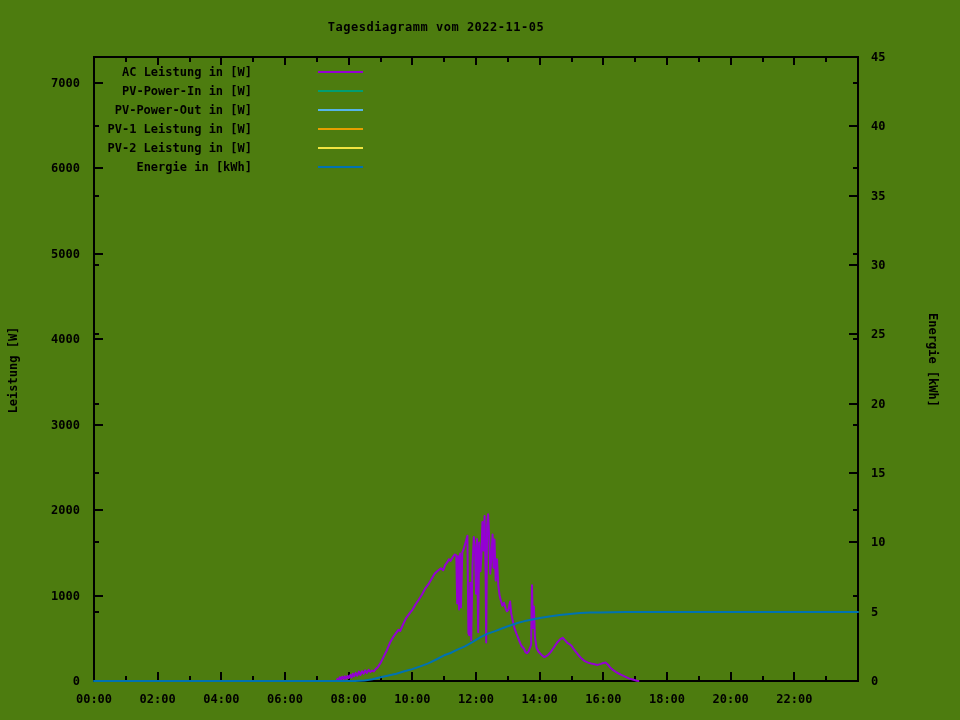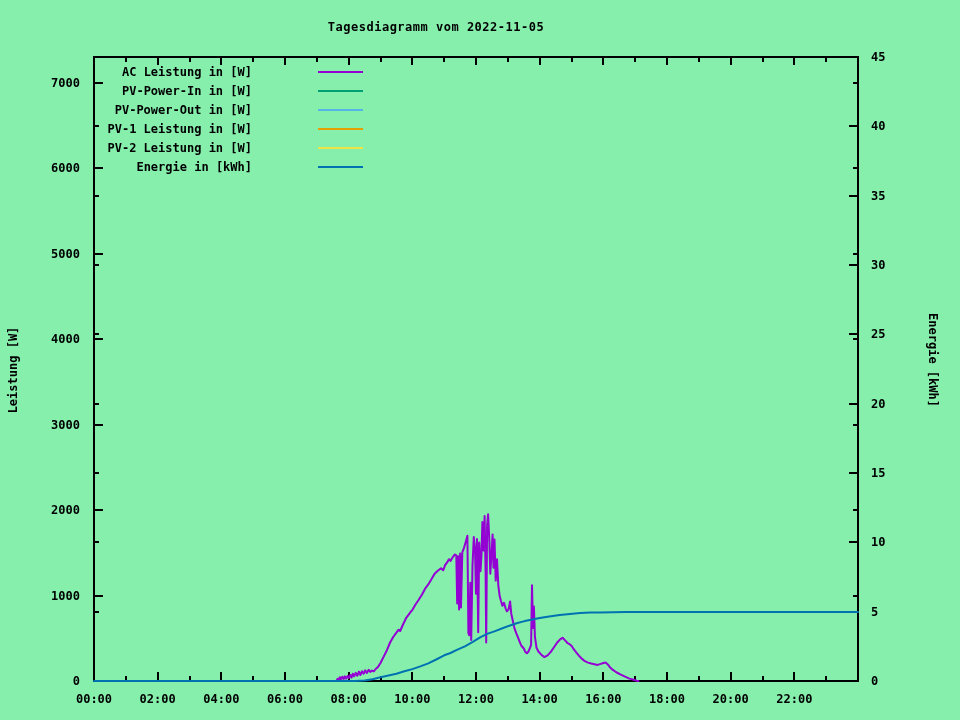--- a/index.html
+++ b/index.html
@@ -1,16 +1,16 @@
 <!DOCTYPE html>
 <html><head>
 <meta charset="utf-8">
 <style>
   html,body{margin:0;padding:0;background:#ffffff;}
-  .stage{position:relative;width:960px;height:720px;background:#86efac;overflow:hidden;
+  .stage{position:relative;width:960px;height:720px;background:#4d7c0f;overflow:hidden;
          font-family:"DejaVu Sans Mono", monospace;color:#000;}
   .title{position:absolute;top:20px;left:0;width:872px;text-align:center;
          font-size:12px;font-weight:bold;letter-spacing:0.5px;}
   .ylabel{position:absolute;left:-86px;top:362px;width:200px;height:16px;text-align:center;
           font-size:12px;font-weight:bold;transform:rotate(-90deg);}
   .y2label{position:absolute;left:832px;top:352px;width:200px;height:16px;text-align:center;
            font-size:12px;font-weight:bold;transform:rotate(90deg);}
   svg{position:absolute;left:0;top:0;}
   svg text{font-family:"DejaVu Sans Mono", monospace;font-size:12px;font-weight:bold;fill:#000;}
 </style>

